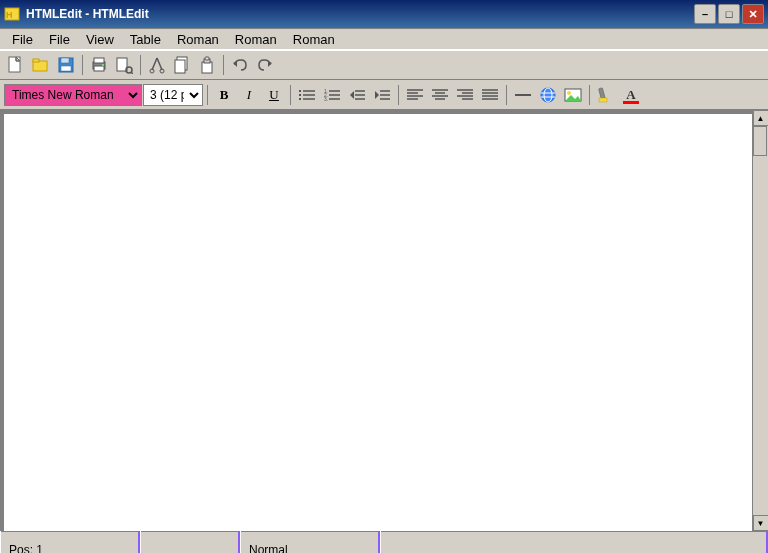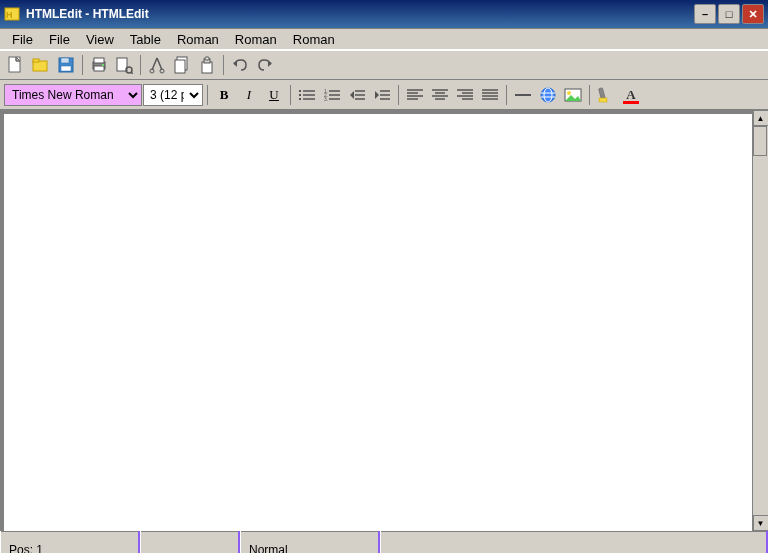--- a/index.html
+++ b/index.html
@@ -113,21 +113,21 @@
       display: flex;
       align-items: center;
       padding: 2px 4px;
       gap: 1px;
       border-bottom: 1px solid #808080;
     }
     .font-select {
       width: 138px;
       height: 22px;
       font-size: 12px;
-      background: #f0abfc;
+      background: #ec4899;
       border: 1px solid #808080;
       padding: 0 3px;
       cursor: pointer;
     }
     .size-select {
       width: 60px;
       height: 22px;
       font-size: 12px;
       background: white;
       border: 1px solid #808080;

